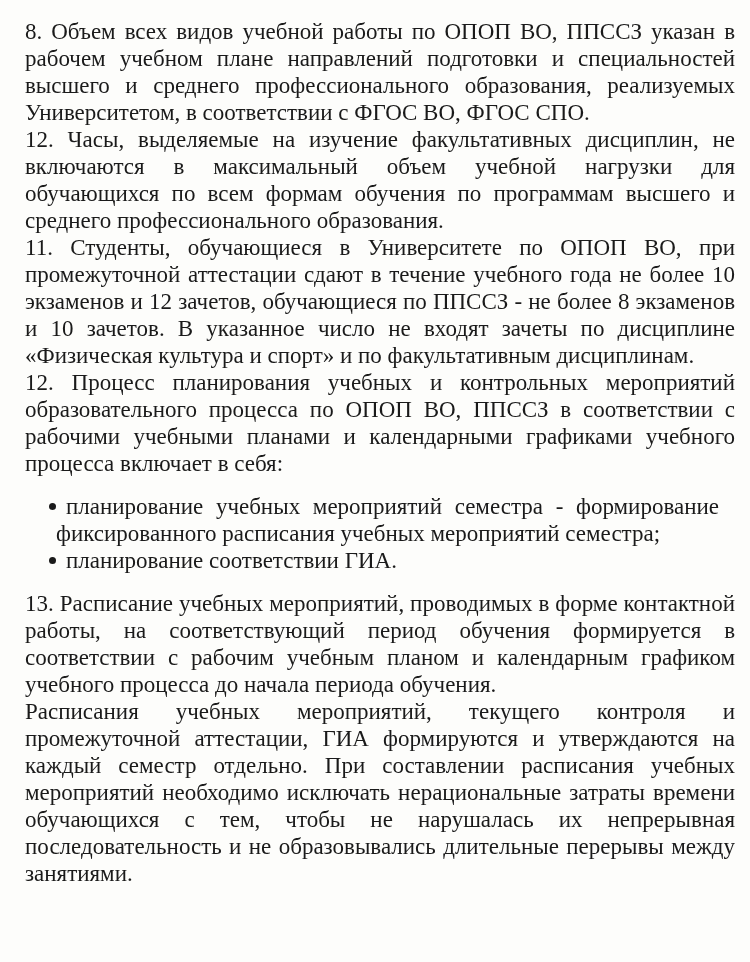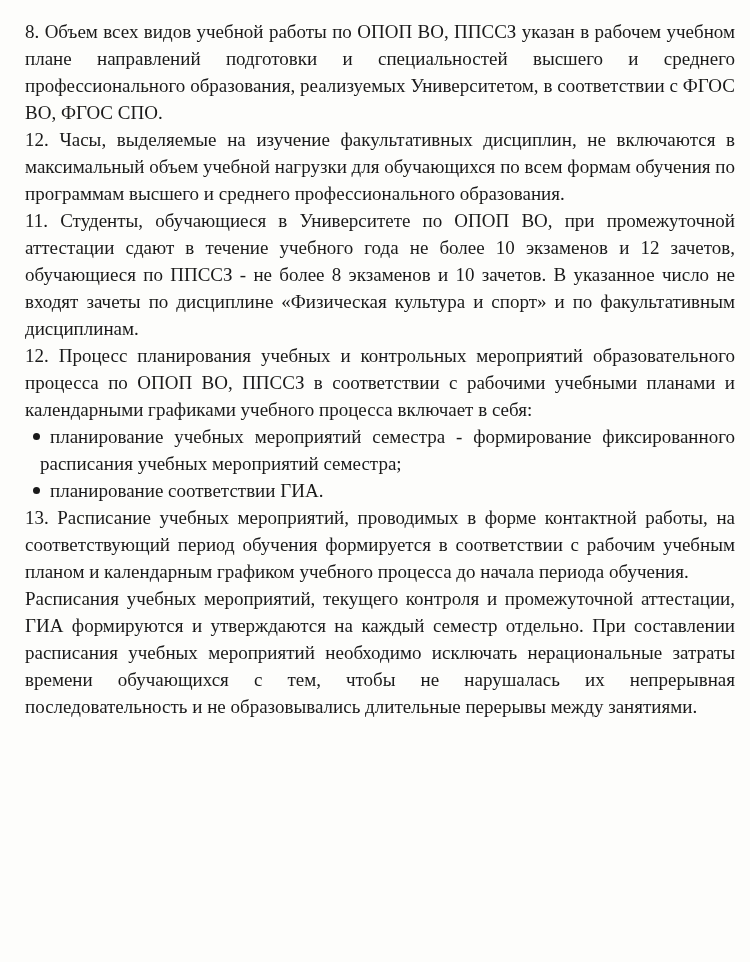--- a/index.html
+++ b/index.html
@@ -6,21 +6,21 @@
   body {
     width: 750px; height: 962px;
     background: var(--color-page_background, #fdfdfb);
     overflow: hidden;
   }
   .page {
     box-sizing: border-box;
     width: 750px; height: 962px;
     padding: 18px 15px 0 25px;
     font-family: "Liberation Serif", "DejaVu Serif", serif;
-    font-size: 19px; line-height: 27px;
+    font-size: 23px; line-height: 27px;
     color: var(--color-text, #1a1a1a);
     text-align: justify;
     overflow: hidden;
   }
   .para { margin: 0; }
   .hl-block {
     margin: 2px 0 2px -12px;
     padding-left: 10px;
     border-left: 2px solid var(--color-highlight_edge, #cf6a5b);
     text-align: left;
@@ -31,21 +31,21 @@
     white-space: nowrap;
     overflow: hidden;
   }
   .hl-partial {
     width: -moz-fit-content;
     width: fit-content;
     max-width: 100%;
     margin-top: 4px;
     padding-right: 8px;
   }
-  .bullets { margin: 0; padding: 0; list-style: none; }
+  .bullets { margin: 16px; padding: 0; list-style: none; }
   .bullets li {
     position: relative;
     margin: 0;
     padding-left: 15px;
     text-indent: 10px;
   }
   .bullets li::before {
     content: "";
     position: absolute;
     left: 8px; top: 10px;

